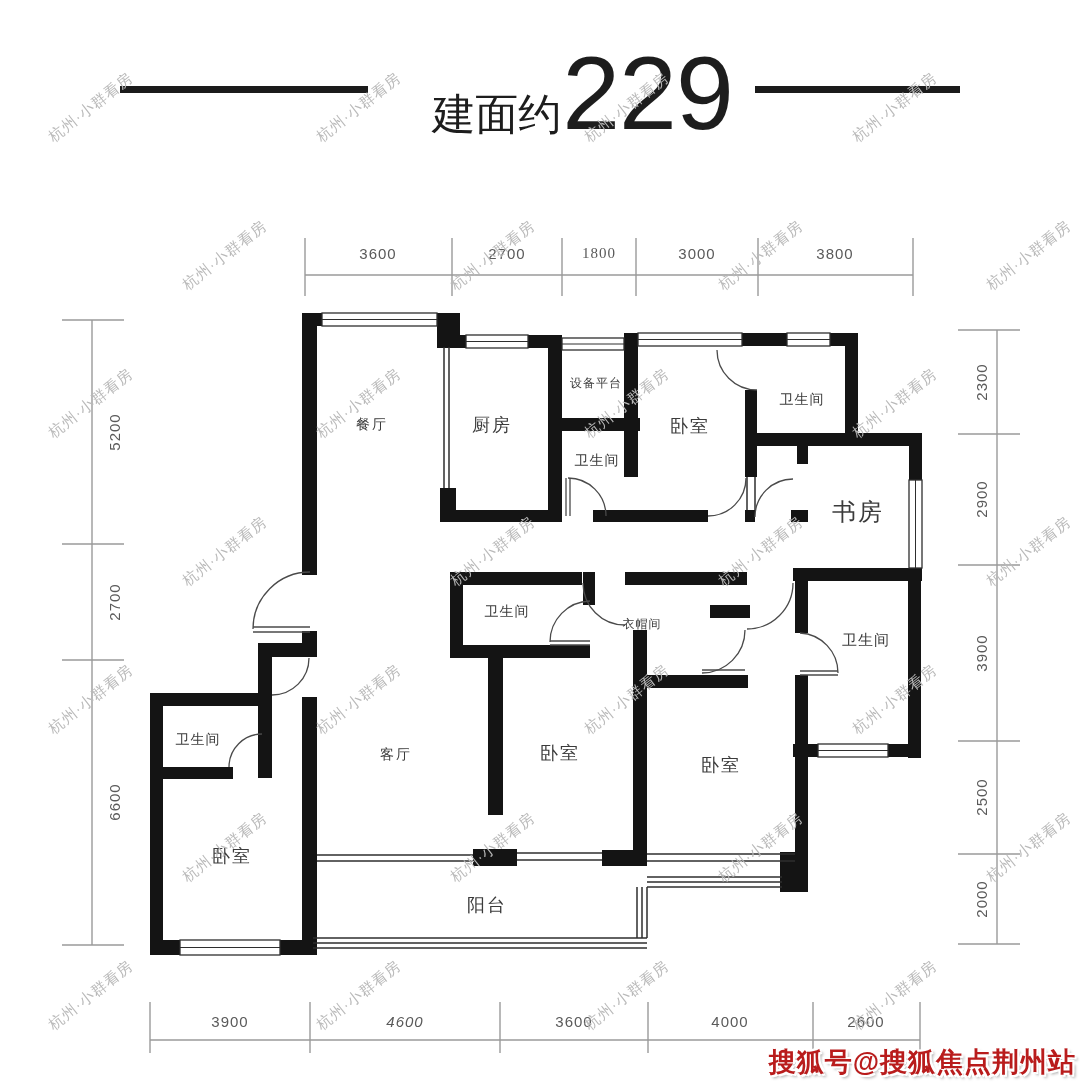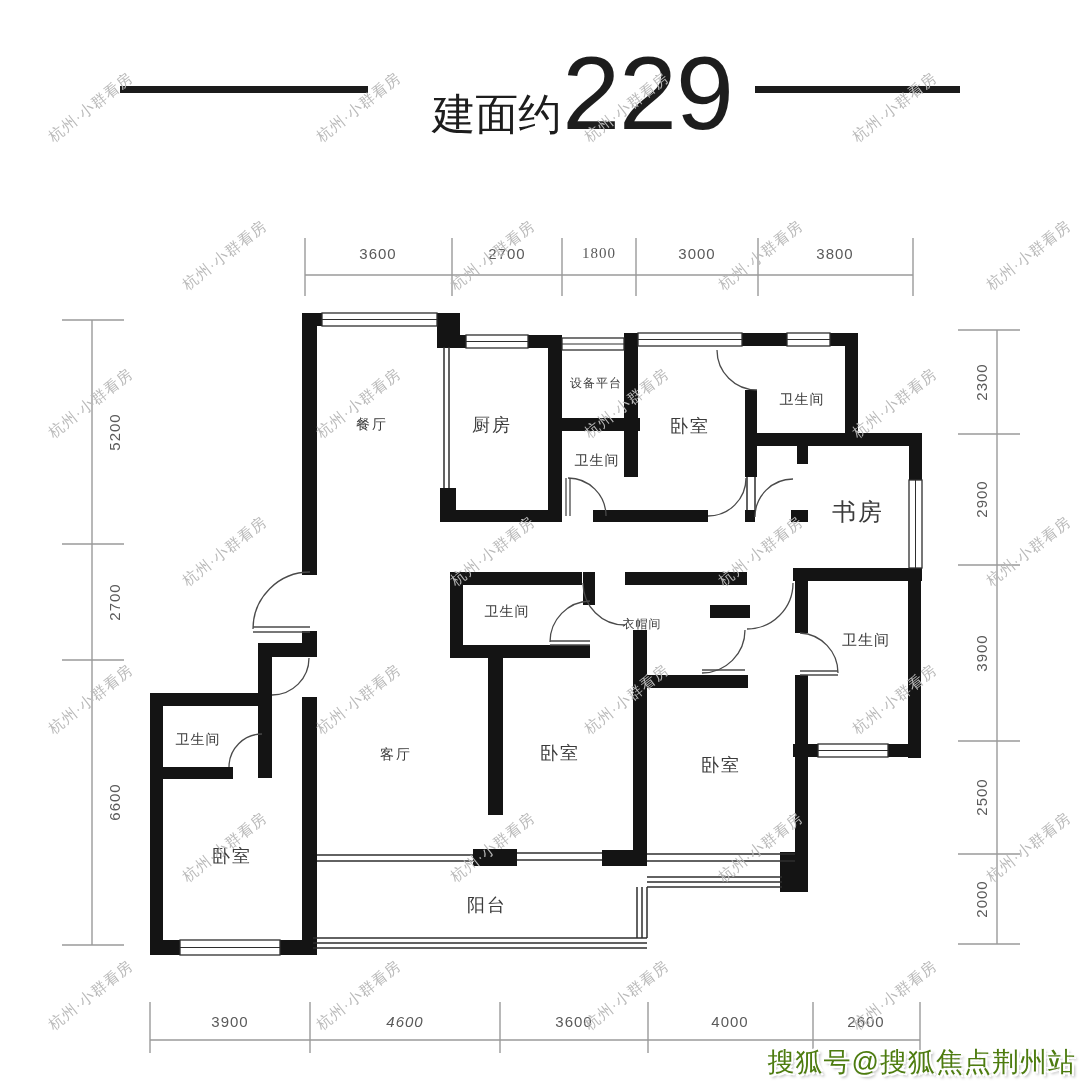--- a/index.html
+++ b/index.html
@@ -31,21 +31,21 @@
   }
   .dim.v { transform:translate(-50%,-50%) rotate(-90deg); }
   
   #watermarks { position:absolute; inset:0; z-index:4; pointer-events:none; }
   .watermark {
     position:absolute; color:#b9b9b9; font-size:15px; letter-spacing:1px;
     transform:rotate(-38deg); white-space:nowrap;
   }
   .footer-mark {
     position:absolute; right:4px; top:1044px; z-index:5;
-    font-size:27px; font-weight:normal; color:#4d7c0f; letter-spacing:1px;
+    font-size:27px; font-weight:bold; color:#b91c1c; letter-spacing:1px;
     text-shadow:-2px -2px 0 #fff, 2px -2px 0 #fff, -2px 2px 0 #fff,
                  2px 2px 0 #fff, 3px 3px 3px rgba(0,0,0,.35);
   }
 </style>
 </head>
 <body>
 
 <div class="page">
 
   <div class="title-row">

